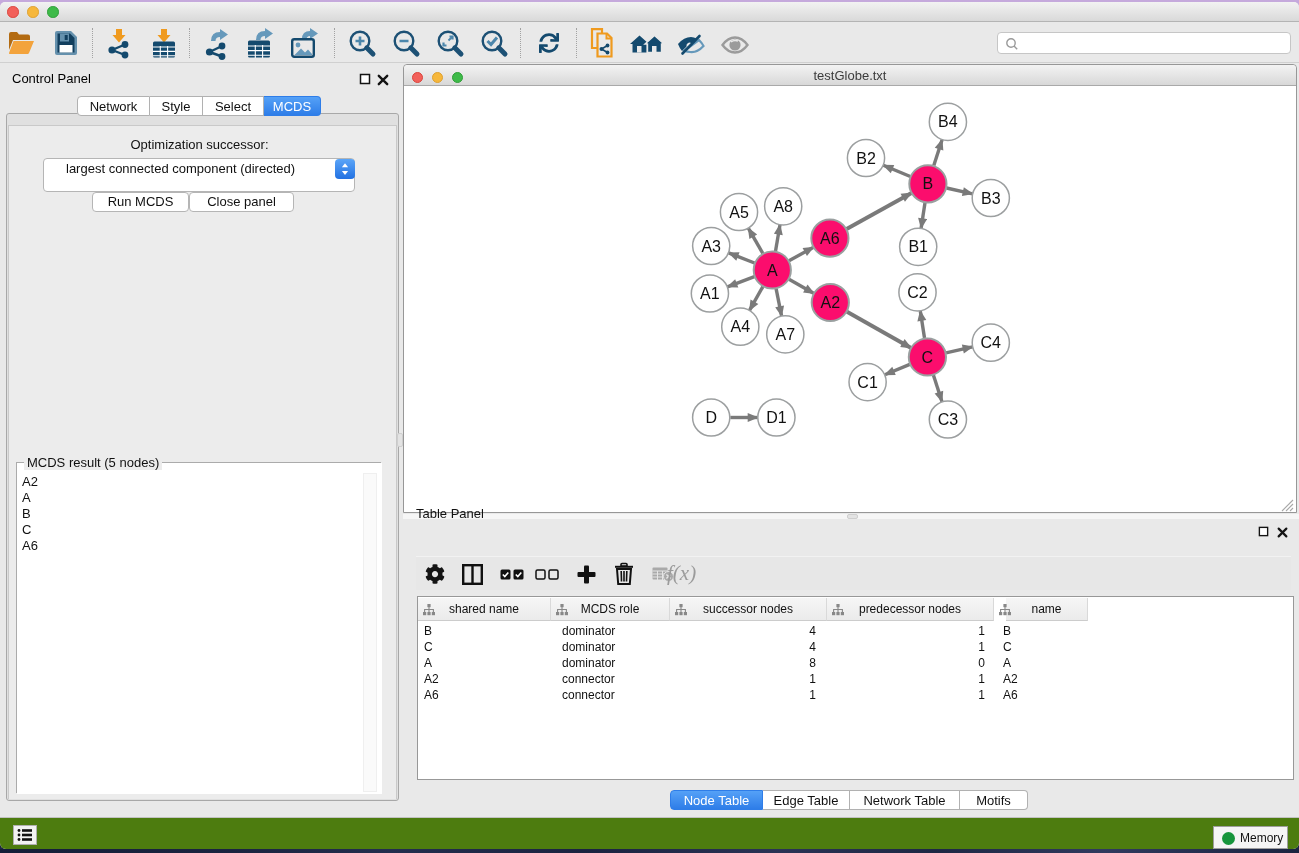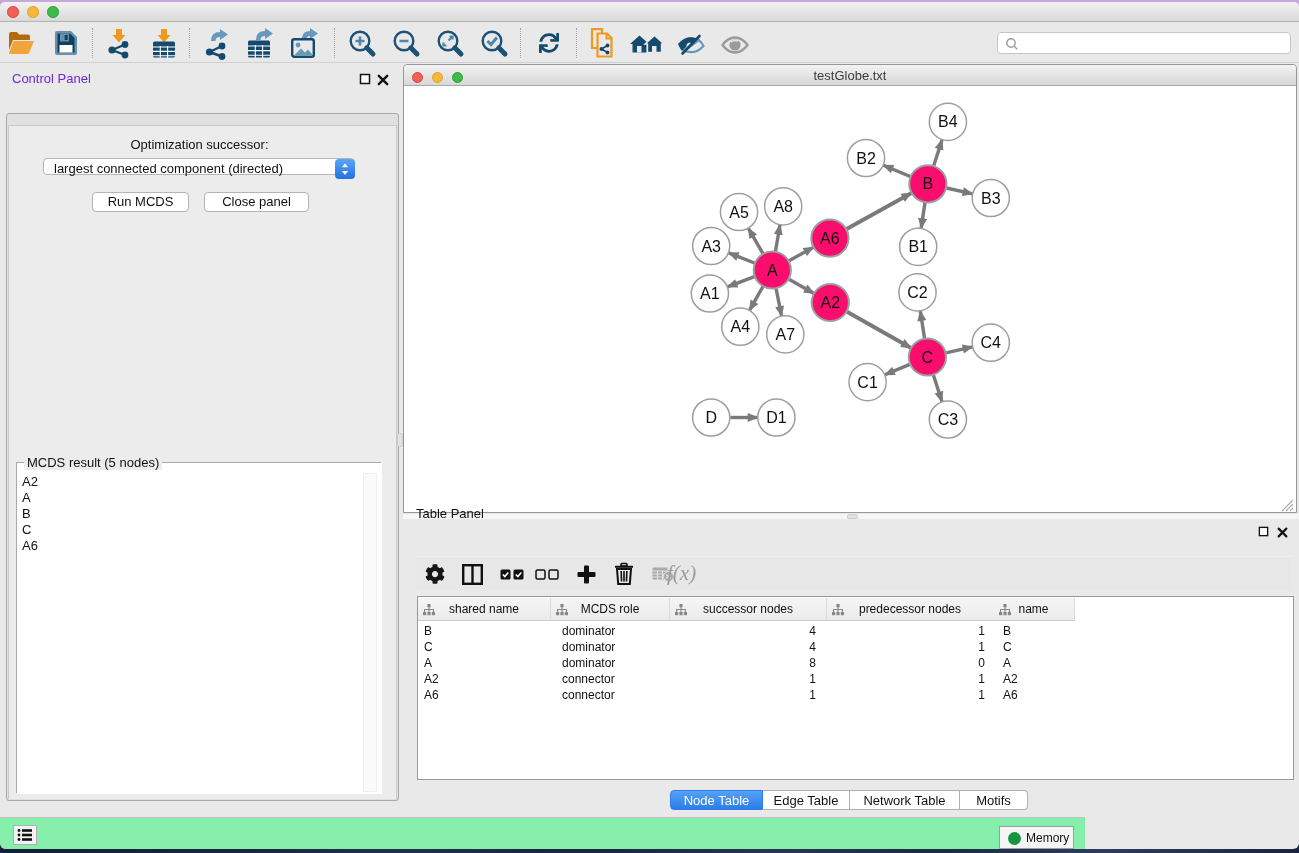--- a/index.html
+++ b/index.html
@@ -8,32 +8,32 @@
 #app { position:absolute; left:0; top:1.5px; width:1299px; height:847.5px; background:#e9e9e9; border-radius:5px 5px 6px 6px; overflow:hidden; }
 
 #titlebar { position:absolute; left:0; top:0px; width:1299px; height:20.5px; background:linear-gradient(#f2f2f2,#d9d9d9); border-bottom:1px solid #b4b4b4; border-radius:5px 5px 0 0; }
 .tl { position:absolute; width:11.5px; height:11.5px; border-radius:50%; top:4.5px; }
 .ttext { position:absolute; top:4px; width:100%; text-align:center; font-size:13px; color:#3c3c3c; }
 
 #toolbar { position:absolute; left:0; top:21.5px; width:1299px; height:40px; background:#e9e9e9; border-bottom:1px solid #d0d0d0; }
 .sep { position:absolute; top:5px; height:30px; width:0; border-left:1.5px dotted #a2a2a2; }
 #searchbox { position:absolute; left:997px; top:9px; width:294px; height:22px; background:#fff; border:1px solid #c6c6c6; border-radius:4px; }
 
-#cp-title { position:absolute; left:12px; top:69.5px; font-size:13px; color:#6d28d9; }
+#cp-title { position:absolute; left:12px; top:69.5px; font-size:13px; color:#000000; }
 #cp-box { position:absolute; left:6px; top:111.5px; width:393px; height:688px; background:#e9e9e9; border:1px solid #a8a8a8; border-radius:3px; }
 #cp-box { background:#e0e0e0; }
 #cp-inner2 { position:absolute; left:8px; top:123.5px; width:389px; height:674px; background:#ececec; border:1px solid #c9c9c9; border-bottom:none; }
 .tabs { position:absolute; display:flex; height:20px; font-size:13px; }
 .tab { background:#fff; border:1px solid #b1b1b1; border-left:none; color:#111; display:flex; align-items:center; justify-content:center; }
 .tab.first { border-left:1px solid #b1b1b1; border-radius:4px 0 0 4px; }
 .tab.last { border-radius:0 4px 4px 0; }
 .tab.sel { background:linear-gradient(#55a1f7,#2e7de8); color:#fff; border-color:#2e7de8; }
 #cp-tabs { left:77px; top:94.5px; }
 #opt-label { position:absolute; left:0; top:135.5px; width:399px; text-align:center; font-size:13px; color:#111; }
-#dropdown { position:absolute; left:43px; top:156.5px; width:312px; height:17px; background:#fff; border:1px solid #b5b5b5; border-radius:4px; font-size:13px; color:#111; line-height:19px; padding-left:10px; }
+#dropdown { position:absolute; left:43px; top:156.5px; width:312px; height:34px; background:#fff; border:1px solid #b5b5b5; border-radius:4px; font-size:13px; color:#111; line-height:19px; padding-left:22px; }
 #dropdown .spin { position:absolute; right:-1px; top:-0.5px; width:20px; height:20px; border-radius:4px; background:linear-gradient(#5ba5f8,#2271e2); }
 .btn { position:absolute; height:20px; background:#fff; border:1px solid #b5b5b5; border-radius:4px; font-size:13px; color:#111; text-align:center; line-height:18px; }
 
 #mcds-group { position:absolute; left:16px; top:460.5px; width:365px; height:331px; border:1px solid #ababab; }
 #mcds-label { position:absolute; left:7px; top:-8px; background:#ececec; padding:0 3px; font-size:13px; color:#111; }
 #mcds-list { position:absolute; left:0px; top:0px; width:365px; height:331px; background:#fff; font-size:13px; color:#111; padding:11px 0 0 5px; line-height:16px; }
 #mcds-scroll { position:absolute; right:3px; top:10px; width:14px; height:319px; background:#fafafa; border:1px solid #efefef; }
 
 #netwin { position:absolute; left:403px; top:62.5px; width:894px; height:449px; background:#fff; border:1px solid #979797; border-radius:4px 4px 0 0; }
 #nw-title { position:absolute; left:0; top:0; width:100%; height:21px; background:linear-gradient(#f3f3f3,#d8d8d8); border-bottom:1px solid #a9a9a9; border-radius:4px 4px 0 0; }
@@ -41,21 +41,21 @@
 .tl2 { position:absolute; width:11px; height:11px; border-radius:50%; top:6.5px; }
 
 #tp-title { position:absolute; left:416px; top:504px; font-size:13px; color:#111; }
 #tp-toolbar { position:absolute; left:416px; top:554.5px; width:875px; height:34px; background:#e7e7e7; border-top:1px solid #f2f2f2; }
 #tp-table { position:absolute; left:417px; top:594.5px; width:877px; height:184px; background:#fff; border:1px solid #989898; font-size:12px; }
 #tp-tabs { left:670px; top:788.5px; }
 
 .th { position:absolute; top:1px; height:23px; background:linear-gradient(#f6f6f6,#ebebeb); border-right:1px solid #d9d9d9; border-bottom:1px solid #cccccc; font-size:12px; color:#111; text-align:center; line-height:23px; }
 .td { position:absolute; height:16px; line-height:16px; font-size:12px; color:#111; }
 
-#statusbar { position:absolute; left:0; top:815.5px; width:1085px; height:33px; background:#86efac; border-top:1px solid #c2c2c2; }
+#statusbar { position:absolute; left:0; top:815.5px; width:1299px; height:33px; background:#4d7c0f; border-top:1px solid #c2c2c2; }
 #listbtn { position:absolute; left:13px; top:7px; width:24px; height:20px; background:#f2f2f2; border:1px solid #b0b0b0; }
 #memory { position:absolute; right:11px; top:7.5px; width:75px; height:23px; background:#f5f5f5; border:1px solid #9e9e9e; font-size:12px; color:#111; }
 #memory .dot { position:absolute; left:8px; top:5px; width:13px; height:13px; border-radius:50%; background:#17953c; }
 #memory .mtext { position:absolute; left:26px; top:4px; }
 svg { position:absolute; overflow:visible; }
 #graph circle.w { fill:#fff; stroke:#9c9fa0; stroke-width:1.5; }
 #graph circle.p { fill:#fb0d6d; stroke:#9aa0a0; stroke-width:2; }
 </style>
 </head>
 <body>
@@ -207,31 +207,37 @@
   <div id="cp-title">Control Panel</div>
   <svg width="12" height="12" style="left:359px;top:71.5px" viewBox="0 0 12 12">
       <rect x="1.5" y="1.5" width="9" height="9" fill="#fff" stroke="#141414" stroke-width="1.5"></rect>
     </svg>
   <svg width="12" height="12" style="left:377px;top:72.5px" viewBox="0 0 12 12">
       <path d="M1.8 1.8 L10.2 10.2 M10.2 1.8 L1.8 10.2" stroke="#141414" stroke-width="2.4" stroke-linecap="round"></path>
     </svg>
 
   <div id="cp-box"></div>
   <div id="cp-inner2"></div>
+  <div class="tabs" id="cp-tabs">
+    <div class="tab first" style="width:73px">Network</div>
+    <div class="tab" style="width:53px">Style</div>
+    <div class="tab" style="width:61px">Select</div>
+    <div class="tab last sel" style="width:57px">MCDS</div>
+  </div>
   <div id="opt-label">Optimization successor:</div>
   <div id="dropdown">largest connected component (directed)
     <div class="spin">
       <svg width="21" height="21" viewBox="0 0 21 21" style="left:0;top:0">
         <path d="M10 4.2 L13.1 8.3 L6.9 8.3 Z" fill="#fff"></path>
         <path d="M10 16 L13.1 11.9 L6.9 11.9 Z" fill="#fff"></path>
       </svg>
     </div>
   </div>
   <div class="btn" style="left:92px;top:190.5px;width:97px;">Run MCDS</div>
-  <div class="btn" style="left:204px;top:190.5px;width:105px;">Close panel</div>
+  <div class="btn" style="left:189px;top:190.5px;width:105px;">Close panel</div>
   <div id="mcds-group">
     <div id="mcds-list">A2<br>A<br>B<br>C<br>A6</div>
     <div id="mcds-scroll"></div>
     <div id="mcds-label">MCDS result (5 nodes)</div>
   </div>
 
   <div id="netwin">
     <div id="nw-title">
       <div class="tl2" style="left:8px;background:#f2605a;border:1px solid #db443c;"></div>
       <div class="tl2" style="left:28px;background:#f6b73b;border:1px solid #dfa02f;"></div>
@@ -380,21 +386,21 @@
       <path d="M14.4 7.4 L18.6 11.6 M18.6 7.4 L14.4 11.6" stroke="#e5e5e5" stroke-width="1.4"></path>
     </svg>
 
     <div style="position:absolute;left:251px;top:4px;font-family:'Liberation Serif',serif;font-style:italic;font-size:21px;color:#9b9b9b;">f(x)</div>
   </div>
   <div id="tp-table">
     <div class="th" style="left:0;width:133px;">shared name</div>
     <div class="th" style="left:133px;width:119px;">MCDS role</div>
     <div class="th" style="left:252px;width:157px;">successor nodes</div>
     <div class="th" style="left:409px;width:167px;">predecessor nodes</div>
-    <div class="th" style="left:575px;width:82px;">name</div>
+    <div class="th" style="left:588px;width:82px;">name</div>
     <svg class="sm" width="12" height="12" style="left:5px;top:7px" viewBox="0 0 12 12">
         <rect x="4.4" y="0" width="3.2" height="3.2" fill="#888"></rect>
         <path d="M6 3 L6 5.5 M1.6 8 L1.6 5.5 L10.4 5.5 L10.4 8 M6 5.5 L6 8" fill="none" stroke="#888" stroke-width="1.1"></path>
         <rect x="0" y="8" width="3.2" height="3.2" fill="#888"></rect>
         <rect x="4.4" y="8" width="3.2" height="3.2" fill="#888"></rect>
         <rect x="8.8" y="8" width="3.2" height="3.2" fill="#888"></rect>
       </svg>
     <svg class="sm" width="12" height="12" style="left:138px;top:7px" viewBox="0 0 12 12">
         <rect x="4.4" y="0" width="3.2" height="3.2" fill="#888"></rect>
         <path d="M6 3 L6 5.5 M1.6 8 L1.6 5.5 L10.4 5.5 L10.4 8 M6 5.5 L6 8" fill="none" stroke="#888" stroke-width="1.1"></path>

